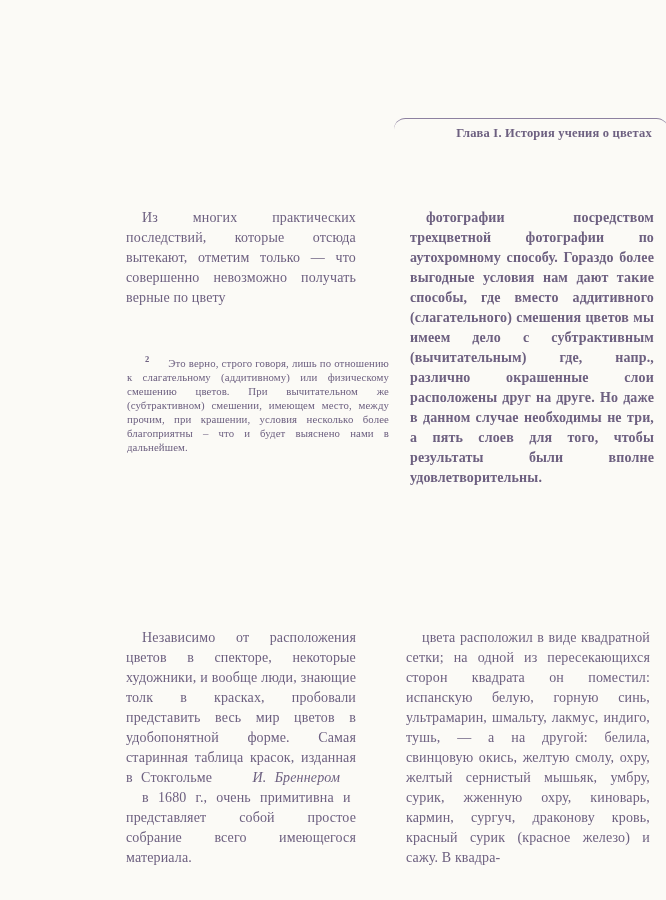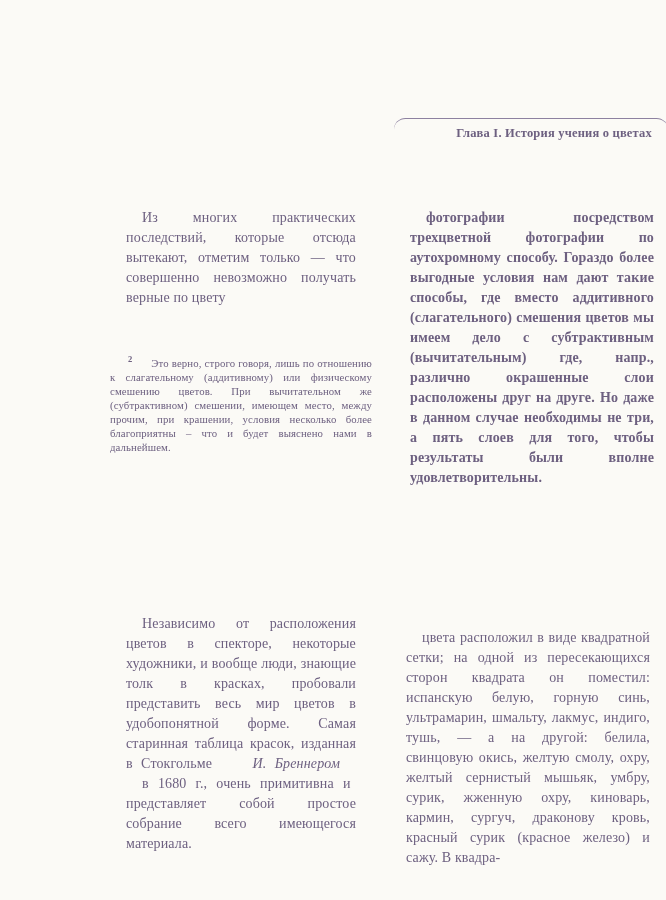--- a/index.html
+++ b/index.html
@@ -33,33 +33,33 @@
     position: absolute;
     font-size: 14px;
     line-height: 20px;
     text-align: justify;
     letter-spacing: 0.15px;
     hyphens: auto;
   }
   .col p + p { text-indent: 26px; font-family: Liberation Serif, serif; }
   .col-top-left   { top: 128px; left: 46px;  width: 262px; }
   .col-top-right  { top: 128px; left: 330px; width: 276px; font-weight: bold; }
-  .col-bot-left   { top: 534px; left: 46px;  width: 262px; }
+  .col-bot-left   { top: 548px; left: 46px;  width: 262px; }
   .col-bot-right  { top: 548px; left: 326px; width: 276px; }
 
   sup.fn-ref {
     font-size: 9px;
     font-weight: bold;
     vertical-align: super;
     line-height: 0;
   }
 
   .footnote {
     position: absolute;
-    top: 292px; left: 46px; width: 262px;
+    top: 292px; left: 63px; width: 262px;
     font-size: 10.8px;
     line-height: 14px;
     text-align: justify;
     letter-spacing: 0.1px;
     hyphens: auto;
   }
   .footnote .fn-marker {
     font-weight: bold;
     font-size: 8.5px;
     vertical-align: super;

